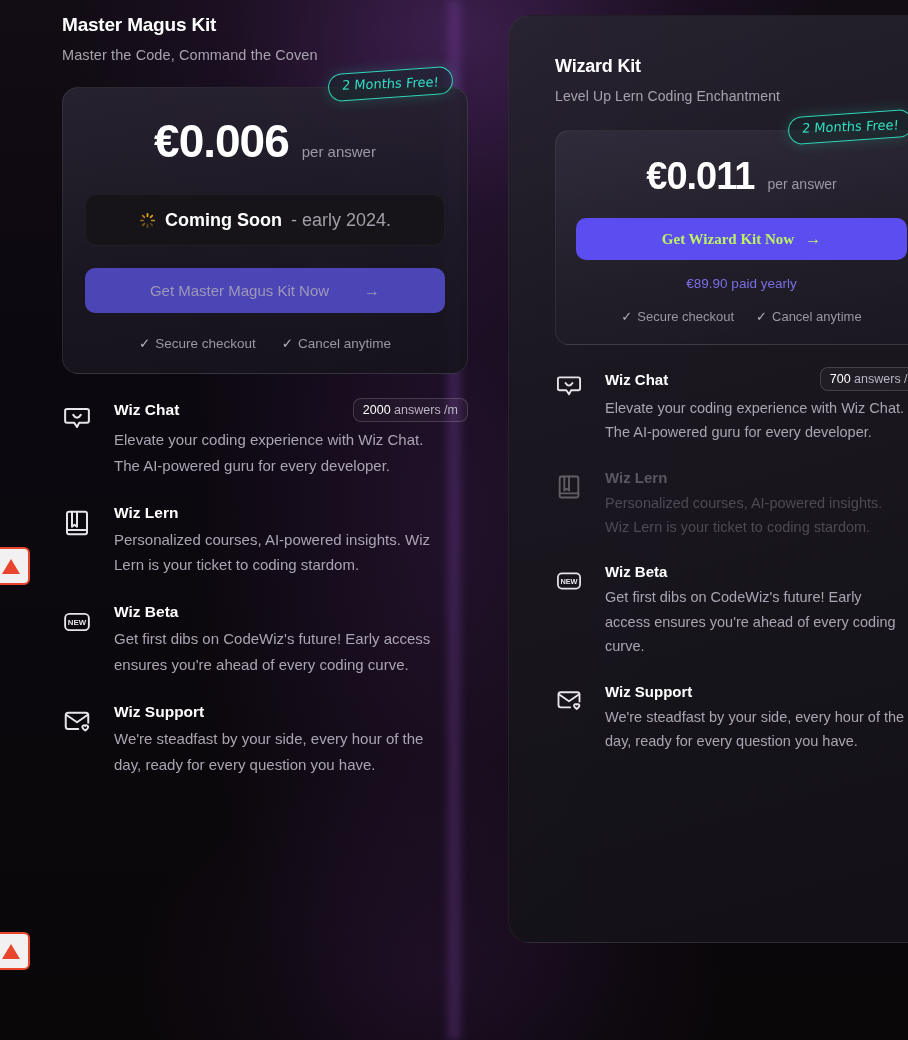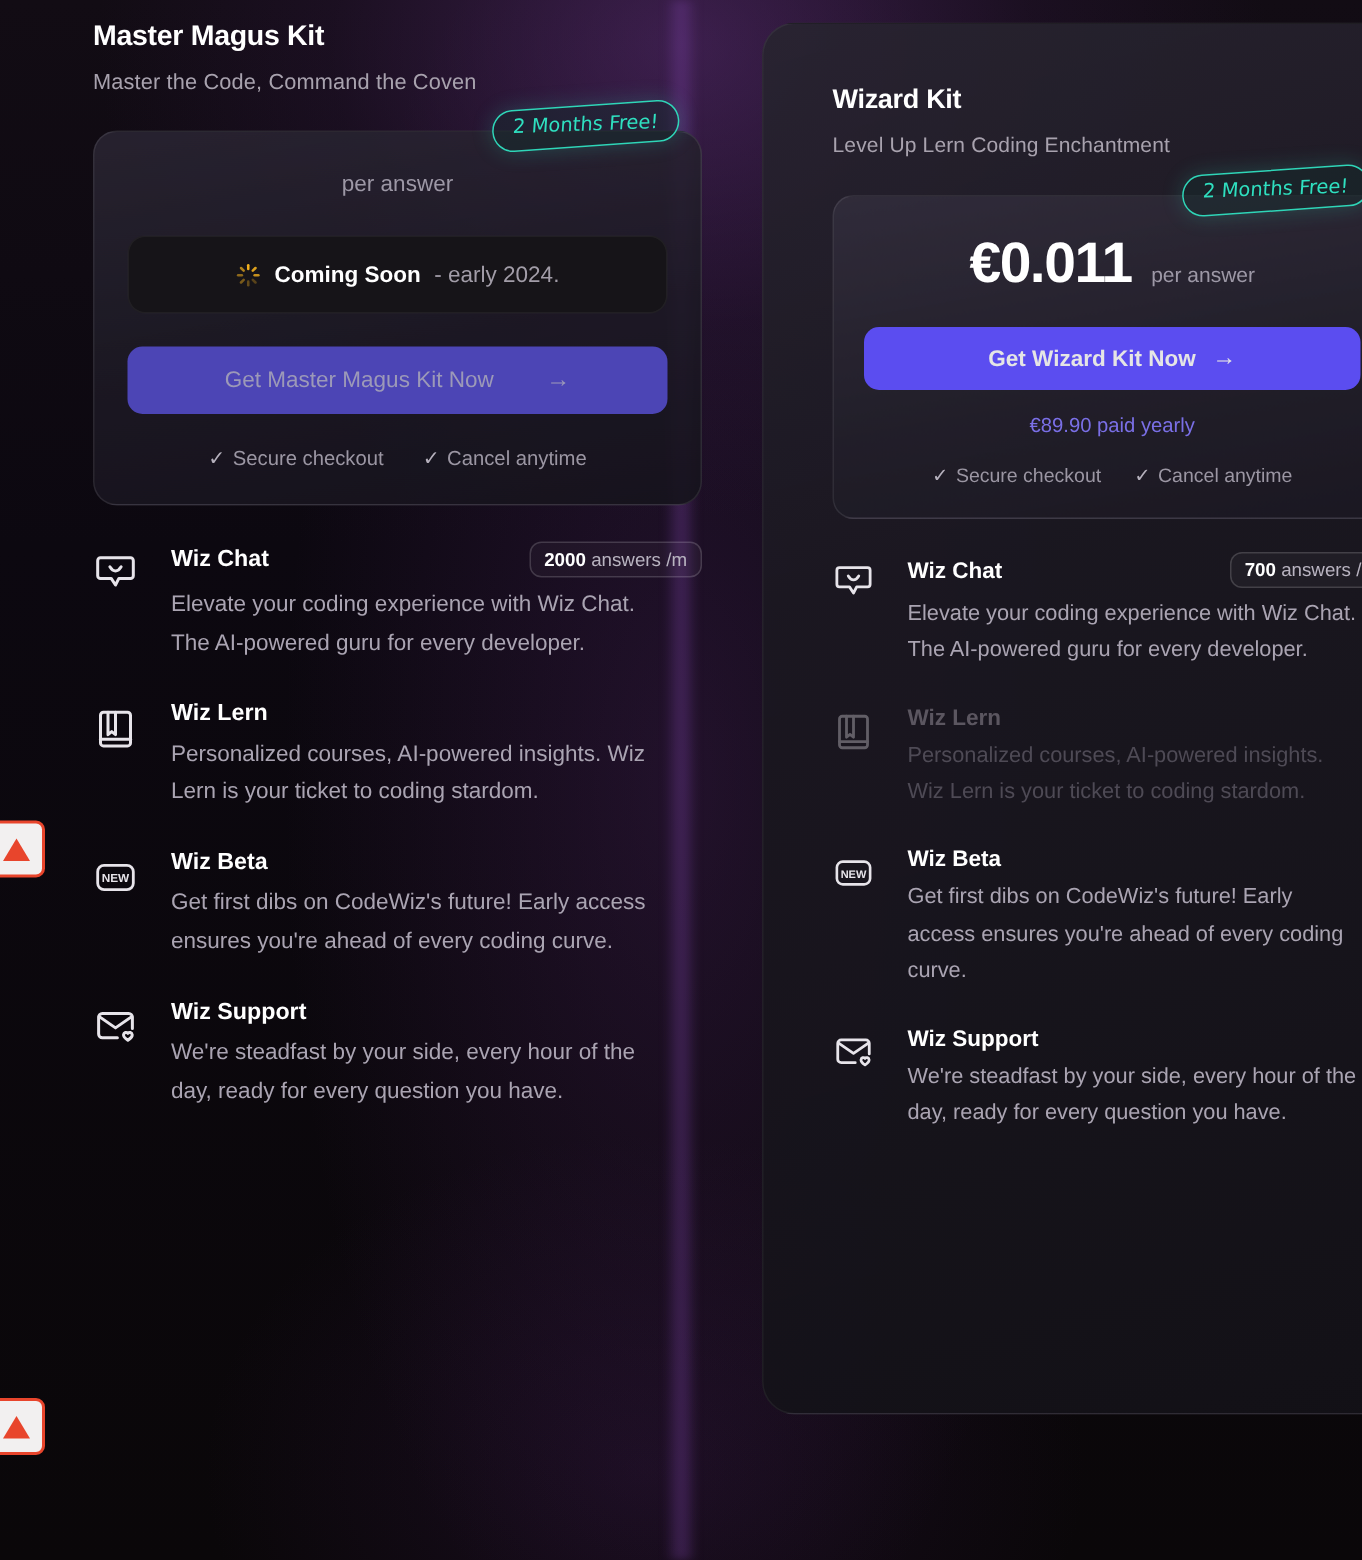--- a/index.html
+++ b/index.html
@@ -67,56 +67,56 @@
   }
   .badge-free .bf-txt { display: inline-block; transform: rotate(2deg) skewX(-6deg); }
 
   .coming-soon {
     margin-top: 26px;
     border-radius: 12px;
     background: #161418;
     border: 1px solid rgba(255,255,255,0.05);
     height: 52px;
     display: flex; align-items: center; justify-content: center; gap: 9px;
-    font-size: 15px;
+    font-size: 18px;
   }
   .cs-label { color: #ffffff; font-weight: bold; }
   .cs-detail { color: #a29da8; }
   .spinner { width: 17px; height: 17px; display: inline-block; }
 
   .cta {
     margin-top: 22px;
     height: 45px; border-radius: 10px;
     display: flex; align-items: center; justify-content: center; gap: 11px;
     font-size: 15px; font-weight: bold;
     border: none; width: 100%; cursor: pointer;
   }
   .cta-disabled { background: #4c45b5; color: #9c99b8; font-weight: normal; gap: 35px; }
-  .cta-primary  { background: #5b4df0; color: #e5e5e5; }
+  .cta-primary  { background: #5b4df0; color: #bef264; font-family: Liberation Serif, serif; }
   .cta-arrow { font-size: 16px; }
 
   .paid-yearly { margin-top: 19px; text-align: center; font-size: 14.5px; color: #7a6fe6; }
 
   .assur { margin-top: 22px; display: flex; justify-content: center; gap: 26px; font-size: 13.5px; color: #9b96a3; }
   .assur .chk { margin-right: 5px; color: #b6b1bd; }
 
   
   .features { margin-top: 24px; padding: 0 24px 0 24px; }
   .feat { display: flex; gap: 18px; margin-bottom: 25px; }
   .feat-ico { width: 34px; flex: 0 0 34px; padding-top: 4px; }
   .feat-body { flex: 1 1 auto; position: relative; }
   .feat-head { display: flex; align-items: center; justify-content: space-between; gap: 10px; }
   .feat-name { font-size: 15.5px; font-weight: bold; color: #ffffff; }
   .feat-pill {
     border: 1px solid rgba(255,255,255,0.16);
     border-radius: 8px; padding: 4px 9px;
     font-size: 12.5px; color: #b9b4c1; white-space: nowrap;
     background: rgba(255,255,255,0.03);
   }
-  .feat-pill b { color: #ffffff; font-weight: bold; }
+  .feat-pill b { color: #ffffff; font-weight: normal; }
   .feat-desc { margin-top: 5px; font-size: 15px; line-height: 1.72; color: #aaa4b2; max-width: 330px; }
   .feat.dim .feat-name { color: #5b5660; }
   .feat.dim .feat-desc { color: #4e4a55; }
   .feat.dim .feat-ico { opacity: 0.35; }
 
   
   .right-card {
     position: absolute; left: 16px; top: 15px; width: 459px; height: 928px;
     border-radius: 22px;
     background: linear-gradient(165deg, rgba(40,36,48,0.92) 0%, rgba(27,24,33,0.95) 38%, rgba(19,17,23,0.97) 100%);
@@ -165,20 +165,21 @@
     <div class="left-inner">
       <div class="kit-title">Master Magus Kit</div>
       <div class="kit-sub">Master the Code, Command the Coven</div>
 
       <div class="price-card">
         <div class="badge-free">
           <span class="bf-txt">2 Months Free!</span>
         </div>
 
         <div class="price-row">
+          <span class="price-amount">€0.006</span>
           <span class="price-unit">per answer</span>
         </div>
 
         <div class="coming-soon">
           <span class="spinner">
             <svg width="17" height="17" viewBox="0 0 24 24">
               <g stroke="#f2b01e" stroke-width="2.4" stroke-linecap="round">
                 <line x1="12" y1="2.5" x2="12" y2="6"></line>
                 <line x1="12" y1="18" x2="12" y2="21.5" opacity="0.35"></line>
                 <line x1="2.5" y1="12" x2="6" y2="12" opacity="0.55"></line>

